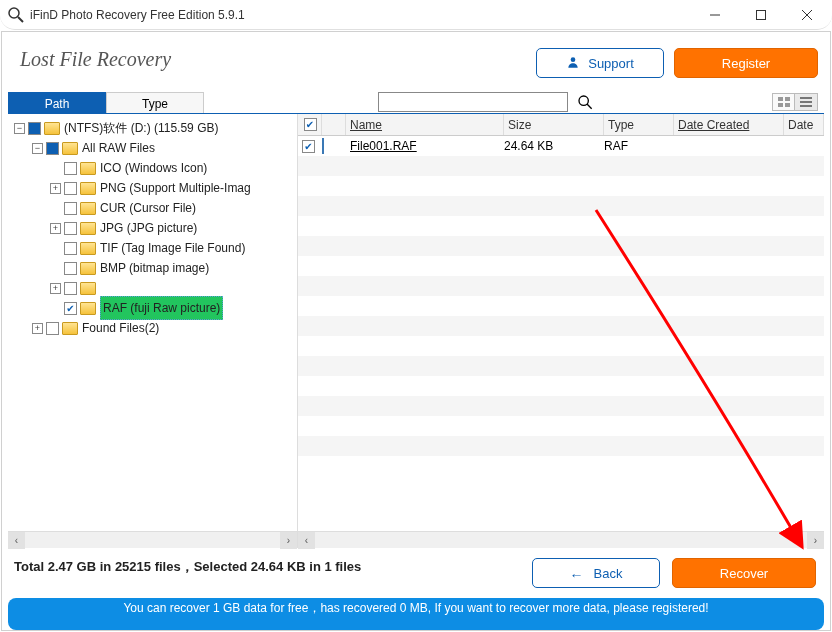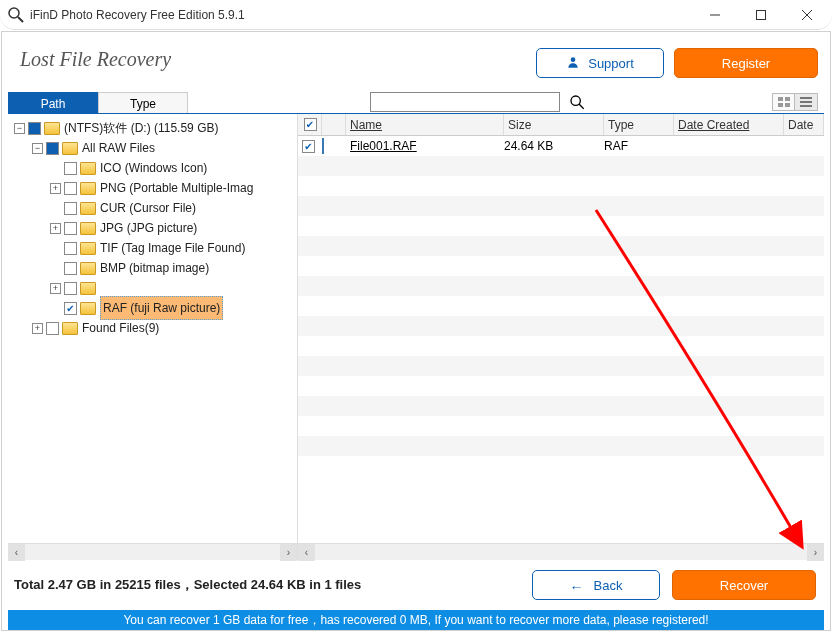--- a/index.html
+++ b/index.html
@@ -19,41 +19,41 @@
 
 .header-row { display: flex; align-items: flex-start; padding: 10px 6px 14px 12px; }
 .header-title { font-family: Georgia, "Times New Roman", serif; font-style: italic; font-size: 20px; color: #555; flex: 1; }
 .btn { display: inline-flex; align-items: center; justify-content: center; height: 30px; border-radius: 5px; font-size: 13px; cursor: pointer; user-select: none; }
 .btn-support { width: 128px; border: 1px solid #0d5fb2; color: #0d5fb2; background: #fff; margin-right: 10px; }
 .btn-support .ico { margin-right: 8px; color: #0d5fb2; }
 .btn-orange { width: 144px; background: #ff7200; color: #fff; border: 1px solid #e06400; }
 
 
 .tabs-row { display: flex; align-items: stretch; height: 22px; border-bottom: 1px solid #0d5fb2; }
-.tab { width: 90px; text-align: center; font-size: 12px; line-height: 22px; border: 1px solid #ccc; border-bottom: none; background: #f7f7f7; cursor: pointer; }
+.tab { width: 98px; text-align: center; font-size: 12px; line-height: 22px; border: 1px solid #ccc; border-bottom: none; background: #f7f7f7; cursor: pointer; }
 .tab.active { background: #0d5fb2; color: #fff; border-color: #0d5fb2; }
 .tabs-spacer { flex: 1; }
 .search-box { width: 190px; height: 20px; border: 1px solid #888; margin: 0 0 2px 0; align-self: center; background: #fff; }
 .search-btn { width: 26px; display: flex; align-items: center; justify-content: center; align-self: center; margin: 0 0 2px 4px; }
 .view-toggle { align-self: center; margin: 0 6px 2px 0; display: flex; border: 1px solid #bbb; height: 18px; }
 .view-toggle > div { width: 22px; display: flex; align-items: center; justify-content: center; border-right: 1px solid #bbb; background: #fafafa; }
 .view-toggle > div:last-child { border-right: none; background: #eaeaea; }
 
 
 .main { display: flex; flex: 1; min-height: 0; }
 .tree-pane { width: 290px; display: flex; flex-direction: column; border-right: 1px solid #ddd; }
 .tree { flex: 1; overflow: hidden; padding-top: 4px; }
 .tree-row { display: flex; align-items: center; height: 20px; white-space: nowrap; font-size: 12px; color: #222; }
 .expander { width: 11px; height: 11px; border: 1px solid #888; display: inline-flex; align-items: center; justify-content: center; font-size: 9px; line-height: 1; margin-right: 3px; background: #fff; color: #444; }
 .expander.blank { border: none; }
 .cb { width: 13px; height: 13px; border: 1px solid #888; margin-right: 3px; display: inline-flex; align-items: center; justify-content: center; background: #fff; flex-shrink: 0; }
 .cb.checked::after { content: "✔"; font-size: 10px; color: #0d5fb2; }
 .cb.mixed { background: #0d5fb2; }
 .folder { width: 16px; height: 13px; background: linear-gradient(#ffe493,#f5c23b); border: 1px solid #c99a1f; border-radius: 1px; margin-right: 4px; flex-shrink: 0; }
-.sel-node { background: #fdba74; border: 1px dotted #5aa0d8; padding: 4px 2px; }
+.sel-node { background: #22c55e; border: 1px dotted #5aa0d8; padding: 4px 2px; }
 
 
 .list-pane { flex: 1; display: flex; flex-direction: column; }
 .list-head { display: flex; background: #f4f4f4; border-bottom: 1px solid #ccc; height: 22px; align-items: center; font-size: 12px; color: #333; }
 .col-cb { width: 24px; display:flex; justify-content:center; }
 .col-ico { width: 24px; }
 .col-name { flex: 1.4; padding-left: 4px; text-decoration: underline; }
 .col-size { width: 100px; }
 .col-type { width: 70px; }
 .col-date { width: 110px; text-decoration: underline; }
@@ -64,25 +64,25 @@
 .frow:nth-child(odd) { background: #fff; }
 .frow:nth-child(even) { background: #f5f5f5; }
 .file-ico { width: 14px; height: 14px; border: 1px solid #3a78b5; background: linear-gradient(#cfe6ff,#a8d1ff); margin-right: 4px; }
 
 
 .hscroll { height: 17px; background: #f0f0f0; border-top: 1px solid #ddd; display: flex; align-items: center; }
 .hscroll .arrow { width: 17px; height: 17px; background: #e2e2e2; display:flex; align-items:center; justify-content:center; color:#555; font-size:10px; }
 .hscroll .track { flex: 1; }
 
 
-.footer { padding: 10px 8px 6px 6px; display: flex; align-items: center; }
+.footer { padding: 10px 8px 6px 6px; display: flex; align-items: flex-start; }
 .footer-text { font-size: 13px; font-weight: bold; color: #222; flex: 1; }
 .btn-back { width: 128px; border: 1px solid #0d5fb2; color: #0d5fb2; background: #fff; margin-right: 12px; }
 .btn-back .arrow-l { margin-right: 10px; font-size: 14px; }
-.banner { background: #0d8de4; color: #fff; text-align: center; font-size: 12px; height: 20px; line-height: 20px; margin-top: 4px; }
+.banner { background: #0d8de4; color: #fff; text-align: center; font-size: 12px; height: 32px; line-height: 20px; margin-top: 4px; border-radius: 8px; }
 
 
 .red-arrow { position: absolute; left: 586px; top: 200px; pointer-events: none; }
 
 </style>
 </head>
 <body>
 
 <div class="titlebar">
   <span class="titlebar-icon">
@@ -180,21 +180,21 @@
         <div class="tree-row" style="padding-left:42px">
           <span class="expander blank"></span>
           <span class="cb"></span>
           <span class="folder"></span>
           <span>ICO (Windows Icon)</span>
         </div>
         <div class="tree-row" style="padding-left:42px">
           <span class="expander">+</span>
           <span class="cb"></span>
           <span class="folder"></span>
-          <span>PNG (Portable Multiple-Imag</span>
+          <span>PNG (Support Multiple-Imag</span>
         </div>
         <div class="tree-row" style="padding-left:42px">
           <span class="expander blank"></span>
           <span class="cb"></span>
           <span class="folder"></span>
           <span>CUR (Cursor File)</span>
         </div>
         <div class="tree-row" style="padding-left:42px">
           <span class="expander">+</span>
           <span class="cb"></span>
@@ -221,21 +221,21 @@
         <div class="tree-row" style="padding-left:42px">
           <span class="expander blank"></span>
           <span class="cb checked"></span>
           <span class="folder"></span>
           <span class="sel-node">RAF (fuji Raw picture)</span>
         </div>
         <div class="tree-row" style="padding-left:24px">
           <span class="expander">+</span>
           <span class="cb"></span>
           <span class="folder"></span>
-          <span>Found Files(9)</span>
+          <span>Found Files(2)</span>
         </div>
       </div>
       <div class="hscroll">
         <div class="arrow">‹</div>
         <div class="track"></div>
         <div class="arrow">›</div>
       </div>
     </div>
 
     <div class="list-pane">

